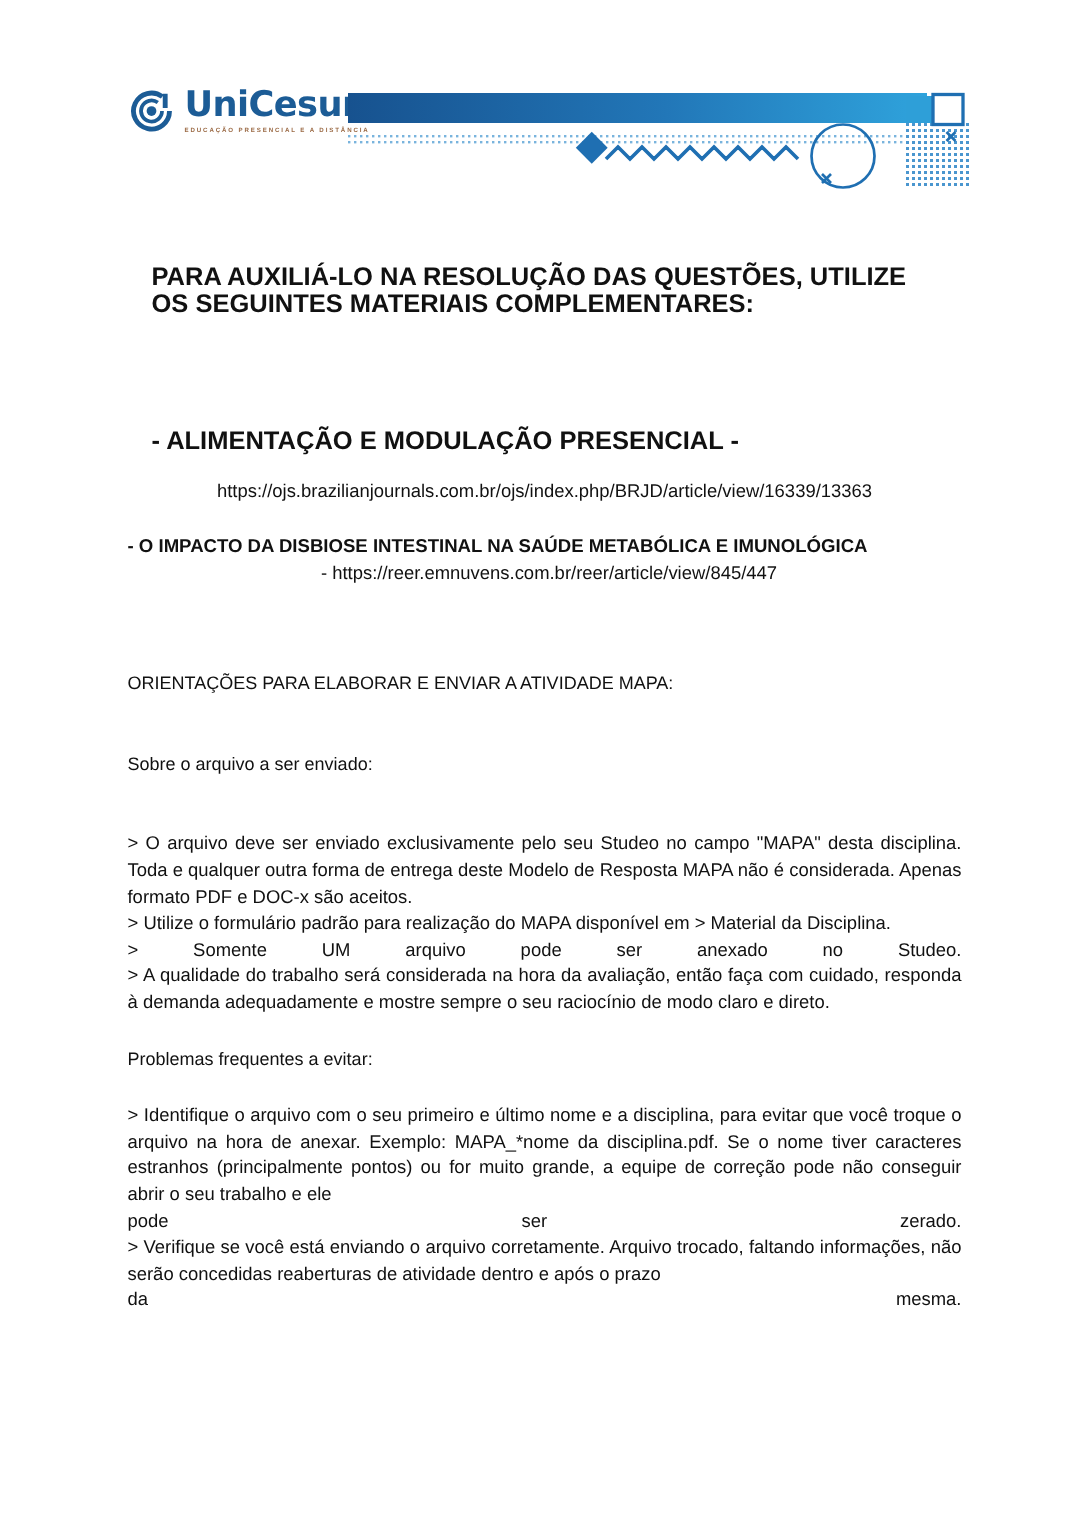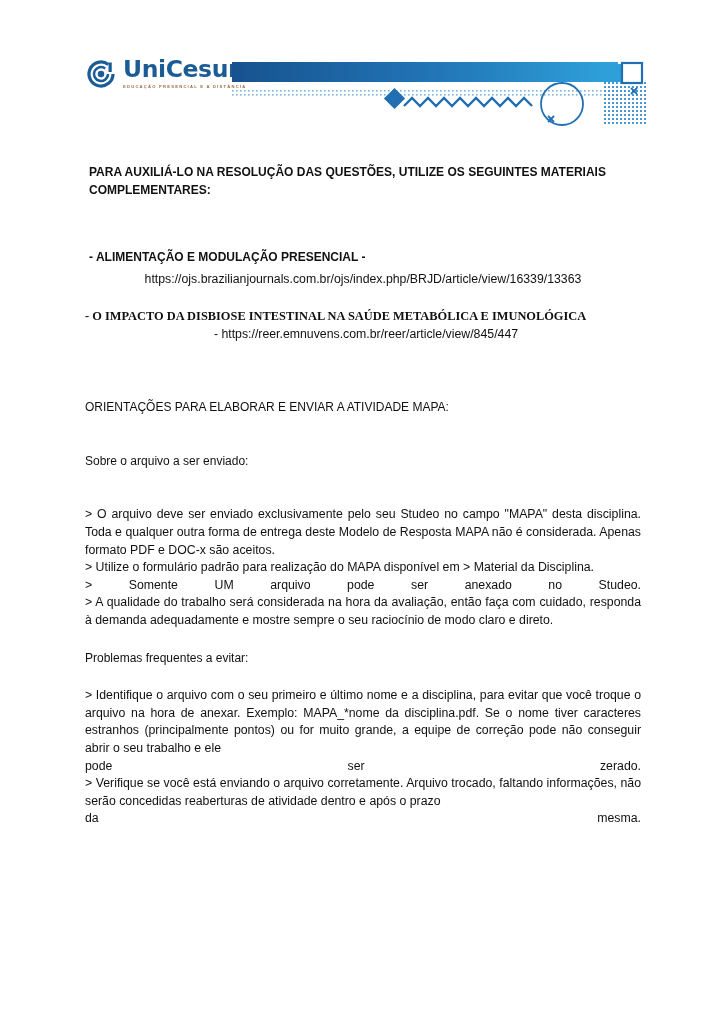--- a/index.html
+++ b/index.html
@@ -83,35 +83,34 @@
 
   
   .content {
     position: absolute;
     left: 85px;
     top: 160px;
     width: 556px;
   }
 
   .heading-bold {
-    font-size: 12px;
+    font-size: 17px;
     font-weight: 700;
     line-height: 17.5px;
     text-align: left;
-    margin: 4px;
+    margin: 16px;
   }
 
   .heading-bold-justified {
     font-size: 12.4px;
     font-weight: 700;
     line-height: 17.5px;
     text-align: justify;
     text-align-last: left;
     margin: 0;
-    font-family: Liberation Serif, serif;
   }
 
   .body-text {
     font-size: 12.3px;
     line-height: 17.6px;
     text-align: justify;
     text-align-last: left;
     margin: 0;
   }
 

